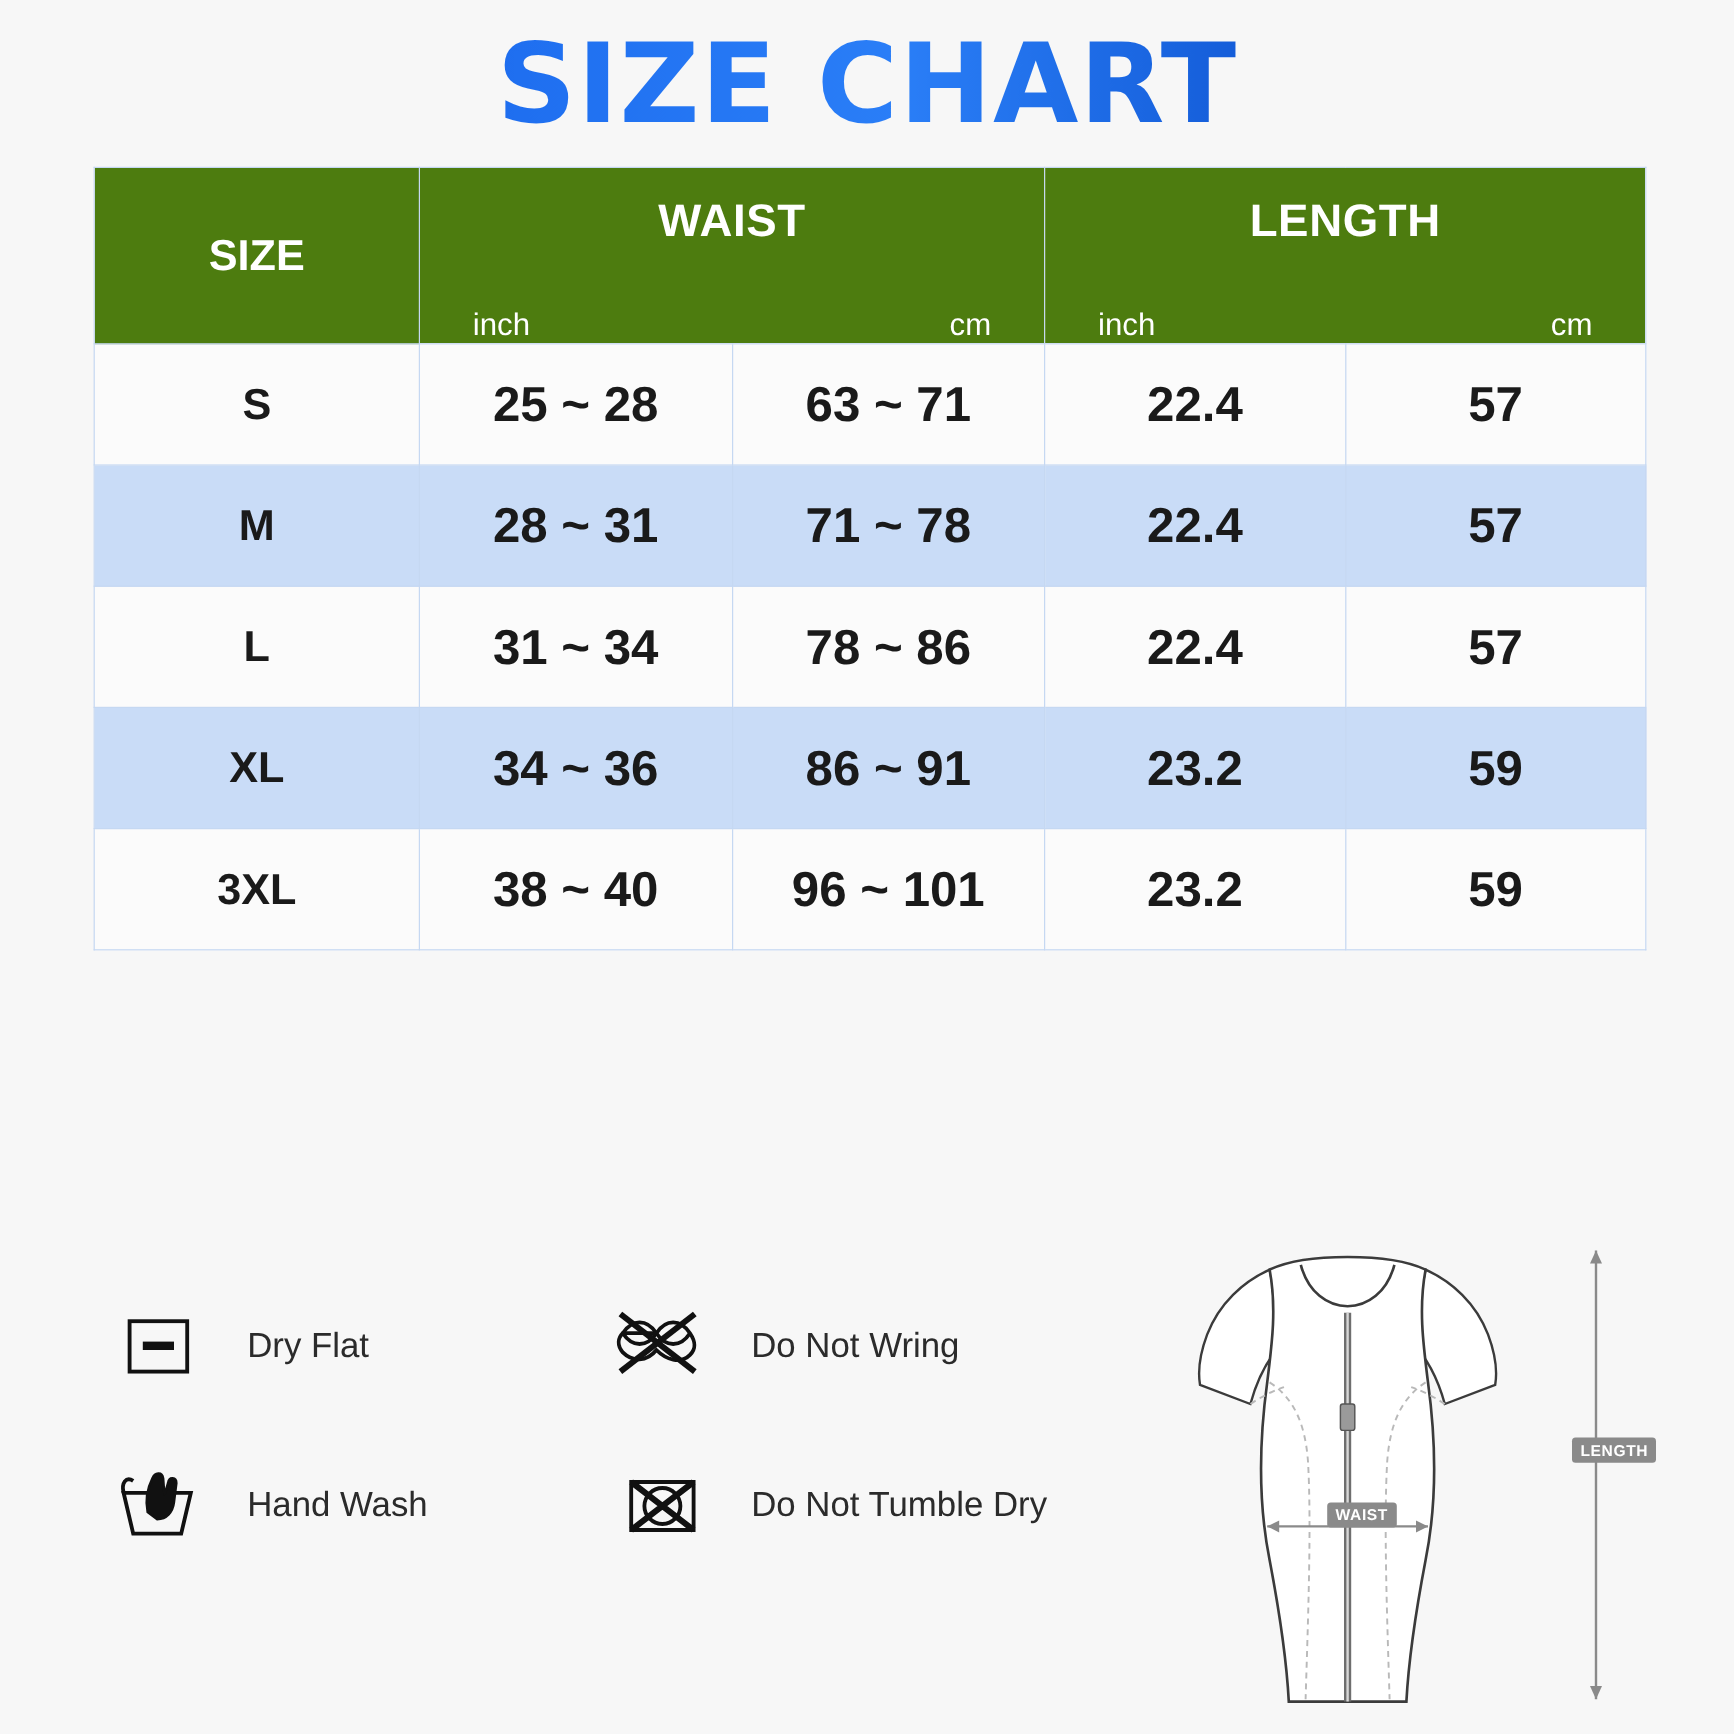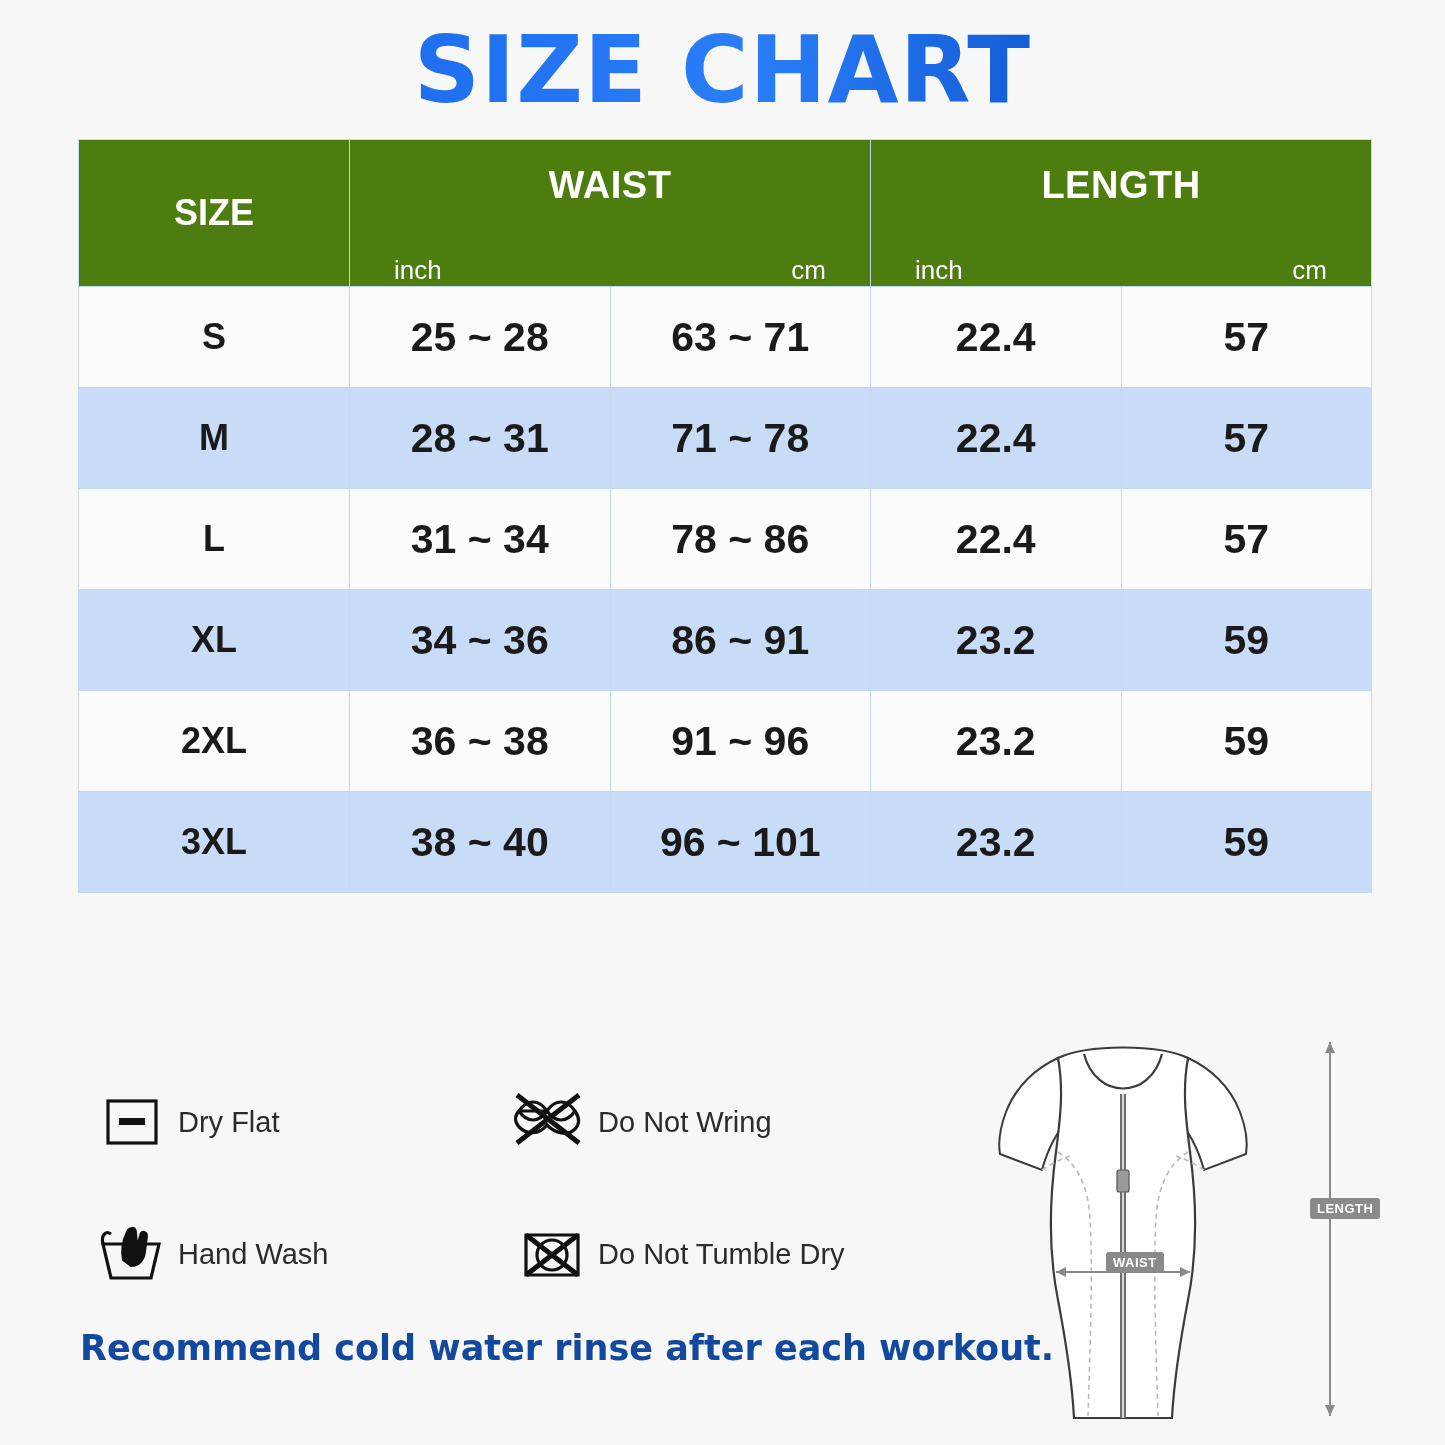--- a/index.html
+++ b/index.html
@@ -114,20 +114,21 @@
     width: 92px;
     height: 92px;
     display: flex;
     align-items: center;
     justify-content: center;
     flex: 0 0 92px;
   }
   .care-label {
     font-size: 29px;
     color: #2b2b2b;
+    margin-left: 28px;
     font-family: "Liberation Sans", sans-serif;
   }
   .note {
     position: absolute;
     left: 2px;
     top: 300px;
     font-size: 35px;
     font-weight: bold;
     color: #13489f;
     font-family: "DejaVu Sans", sans-serif;
@@ -199,27 +200,20 @@
         <td class="size-cell">L</td>
         <td>31 ~ 34</td>
         <td>78 ~ 86</td>
         <td>22.4</td>
         <td>57</td>
       </tr>
       <tr>
         <td class="size-cell">XL</td>
         <td>34 ~ 36</td>
         <td>86 ~ 91</td>
-        <td>23.2</td>
-        <td>59</td>
-      </tr>
-      <tr>
-        <td class="size-cell">2XL</td>
-        <td>36 ~ 38</td>
-        <td>91 ~ 96</td>
         <td>23.2</td>
         <td>59</td>
       </tr>
       <tr>
         <td class="size-cell">3XL</td>
         <td>38 ~ 40</td>
         <td>96 ~ 101</td>
         <td>23.2</td>
         <td>59</td>
       </tr>
@@ -273,21 +267,20 @@
             <circle cx="40" cy="38" r="15" fill="none" stroke="#111" stroke-width="3.2"></circle>
             <path d="M14 18 L66 58 M66 18 L14 58" stroke="#111" stroke-width="5"></path>
           </svg>
         </span>
         <span class="care-label">Do Not Tumble Dry</span>
       </div>
     </div>
 
   </div>
 
-  <div class="note">Recommend cold water rinse after each workout.</div>
 
   <div class="garment">
     <svg width="430" height="410" viewBox="0 0 430 410">
 
       <path d="M120 38 C98 48, 78 66, 68 92 C62 108, 60 122, 62 134 L104 150 C110 128, 120 110, 132 98 Z" fill="#ffffff" stroke="#3b3b3b" stroke-width="2"></path>
       <path d="M250 38 C272 48, 292 66, 302 92 C308 108, 310 122, 308 134 L266 150 C260 128, 250 110, 238 98 Z" fill="#ffffff" stroke="#3b3b3b" stroke-width="2"></path>
 
       <path d="M120 38 C150 24, 220 24, 250 38 C244 70, 248 100, 252 132 C258 176, 260 230, 250 280
                C242 322, 236 360, 234 398 L136 398 C134 360, 128 322, 120 280 C110 230, 112 176, 118 132
                C122 100, 126 70, 120 38 Z" fill="#ffffff" stroke="#3b3b3b" stroke-width="2.2"></path>

